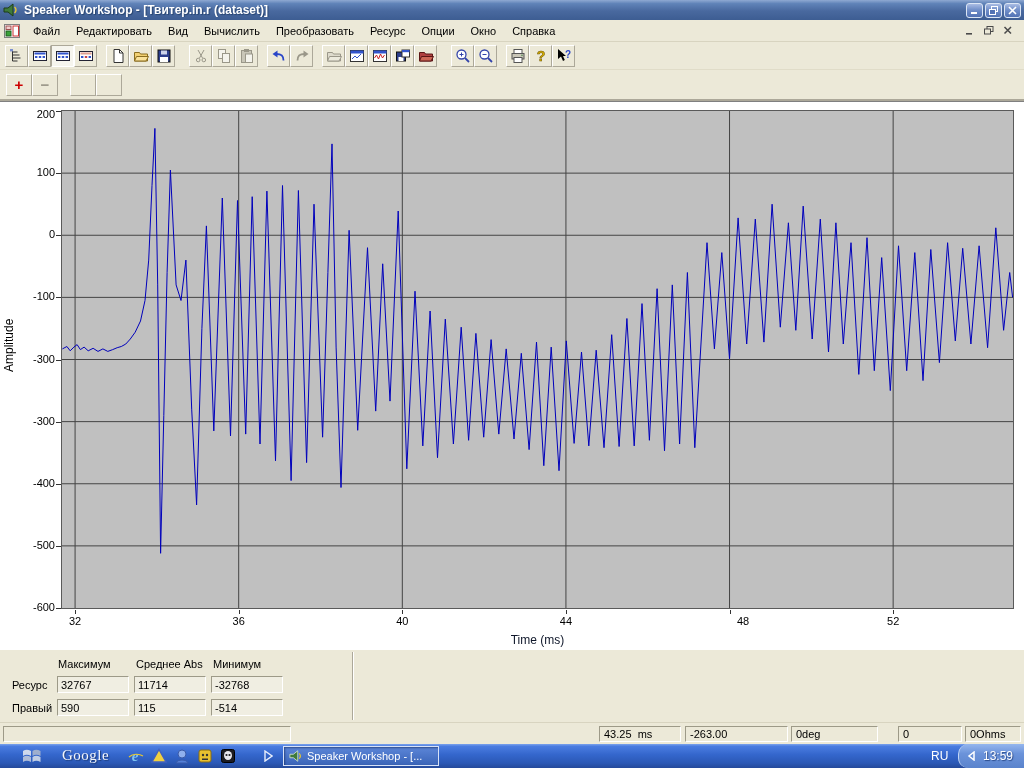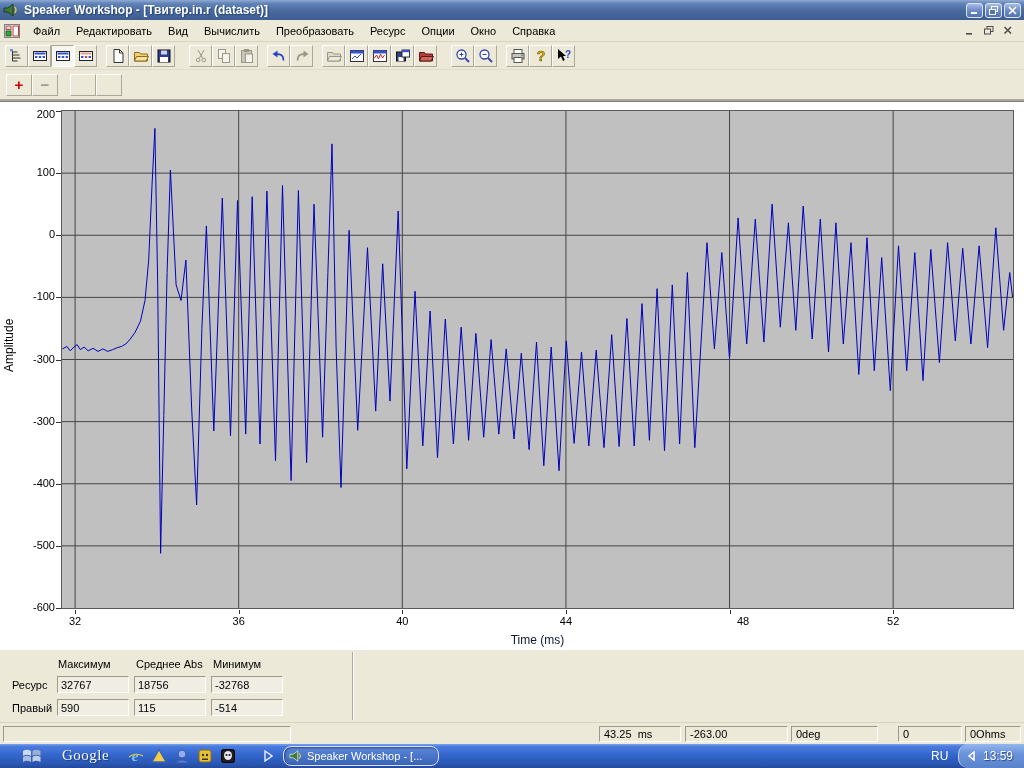--- a/index.html
+++ b/index.html
@@ -79,21 +79,21 @@
   .sb-main { left:3px; width:288px; }
 
   
   .taskbar { position:absolute; left:0; top:744px; width:1024px; height:24px;
     background:linear-gradient(180deg,#7ba2ec 0%,#4a7ce0 10%,#3466cc 45%,#2b58b5 80%,#24499a 100%); }
   .start-flag { position:absolute; left:22px; top:3px; width:20px; height:18px; }
   .google-label { position:absolute; left:62px; top:3px; color:#f4f6fa; font-family:"Liberation Serif", serif;
     font-size:15px; letter-spacing:.5px; text-shadow:1px 1px 1px #1c3a77; }
   .ql-icon { position:absolute; top:4px; width:16px; height:16px; }
   .ql-chevron { position:absolute; left:263px; top:6px; width:10px; height:12px; }
-  .task-btn { position:absolute; top:2px; height:20px; border-radius:8px; color:#fff; font-size:11px;
+  .task-btn { position:absolute; top:2px; height:20px; border-radius:0; color:#fff; font-size:11px;
     display:flex; align-items:center; padding:0 5px; white-space:nowrap; overflow:hidden;
     background:linear-gradient(180deg,#4d7dd9,#2f5cb4); border:1px solid #5c85d6; }
   .task-btn.active { background:linear-gradient(180deg,#5c86d8,#3a64b8); border:1px solid #d7e2f7;
     box-shadow:inset 1px 1px 2px rgba(10,30,80,.55); }
   .task-btn svg { width:14px; height:14px; margin-right:4px; flex:none; }
   .task-label { overflow:hidden; text-overflow:ellipsis; }
   .lang-ind { position:absolute; left:931px; top:5px; color:#fff; font-size:12px; }
   .tray { position:absolute; left:958px; top:0; width:66px; height:24px;
     background:linear-gradient(180deg,#95b6ee 0%,#6b93da 40%,#5a83cc 100%);
     border-left:1px solid #c3d6f5; border-radius:10px 0 0 10px;
@@ -390,21 +390,21 @@
 
   <div class="stats-panel">
     <div class="stats-head" style="left:58px">Максимум</div>
     <div class="stats-head" style="left:136px">Среднее Abs</div>
     <div class="stats-head" style="left:213px">Минимум</div>
 
     <div class="stats-rowlab" style="top:29px">Ресурс</div>
     <div class="stats-rowlab" style="top:52px">Правый</div>
 
     <div class="stats-box" style="left:57px;  top:26px">32767</div>
-    <div class="stats-box" style="left:134px; top:26px">18756</div>
+    <div class="stats-box" style="left:134px; top:26px">11714</div>
     <div class="stats-box" style="left:211px; top:26px">-32768</div>
     <div class="stats-box" style="left:57px;  top:49px">590</div>
     <div class="stats-box" style="left:134px; top:49px">115</div>
     <div class="stats-box" style="left:211px; top:49px">-514</div>
 
     <div class="stats-divider"></div>
   </div>
 
   <div class="statusbar">
     <div class="sb-field sb-main"></div>

